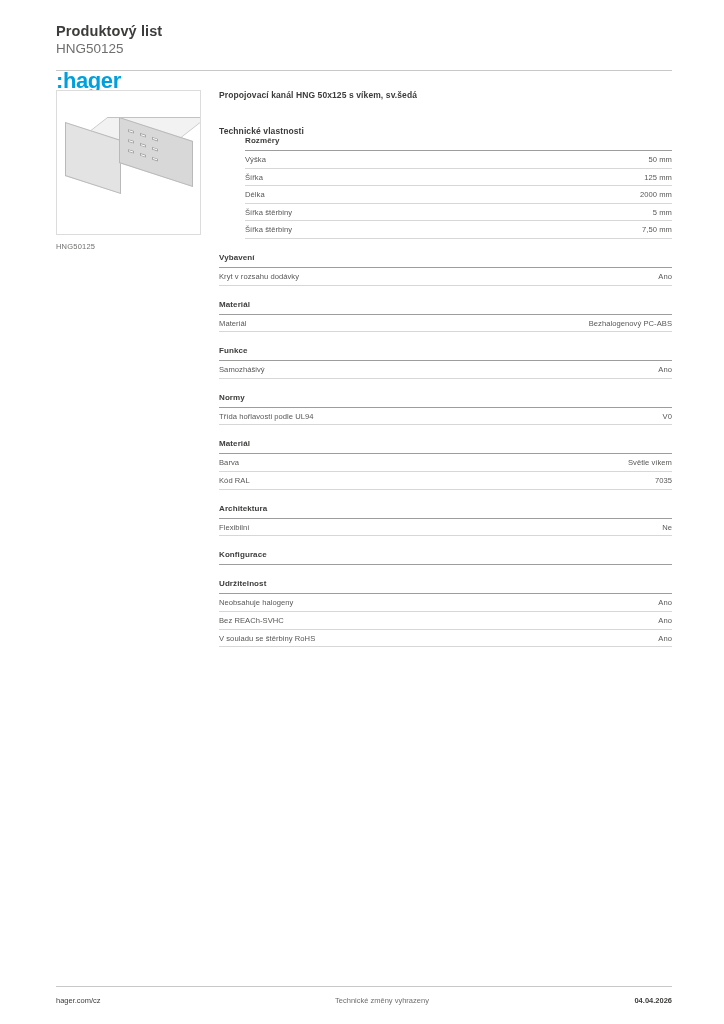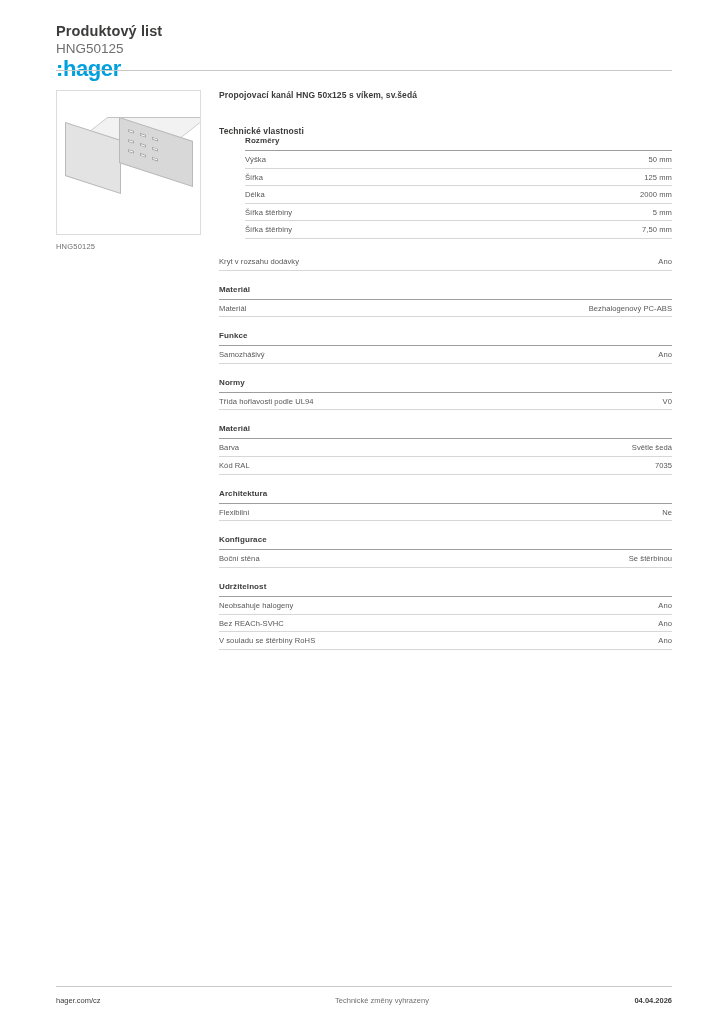--- a/index.html
+++ b/index.html
@@ -46,21 +46,21 @@
     color: #6f6f6e;
     line-height: 1.25;
     margin-top: 1px;
   }
   .brand {
     font-size: 22px;
     font-weight: bold;
     color: #00a0df;
     letter-spacing: -0.4px;
     line-height: 1;
-    margin-top: 0;
+    margin-top: 12px;
   }
   .header-rule {
     position: absolute;
     top: 70px;
     left: 56px;
     right: 52px;
     height: 1px;
     background: #c8c8c7;
   }
 
@@ -276,20 +276,21 @@
           <div class="row">
             <span class="label">Šířka štěrbiny</span>
             <span class="value">5 mm</span>
           </div>
           <div class="row">
             <span class="label">Šířka štěrbiny</span>
             <span class="value">7,50 mm</span>
           </div>
         </div>
         <div class="group">
+          <div class="group-title">Vybavení</div>
           <div class="row">
             <span class="label">Kryt v rozsahu dodávky</span>
             <span class="value">Ano</span>
           </div>
         </div>
         <div class="group">
           <div class="group-title">Materiál</div>
           <div class="row">
             <span class="label">Materiál</span>
             <span class="value">Bezhalogenový PC-ABS</span>
@@ -306,40 +307,36 @@
           <div class="group-title">Normy</div>
           <div class="row">
             <span class="label">Třída hořlavosti podle UL94</span>
             <span class="value">V0</span>
           </div>
         </div>
         <div class="group">
           <div class="group-title">Materiál</div>
           <div class="row">
             <span class="label">Barva</span>
-            <span class="value">Světle šedá</span>
+            <span class="value">Světle víkem</span>
           </div>
           <div class="row">
             <span class="label">Kód RAL</span>
             <span class="value">7035</span>
           </div>
         </div>
         <div class="group">
           <div class="group-title">Architektura</div>
           <div class="row">
             <span class="label">Flexibilní</span>
             <span class="value">Ne</span>
           </div>
         </div>
         <div class="group">
           <div class="group-title">Konfigurace</div>
-          <div class="row">
-            <span class="label">Boční stěna</span>
-            <span class="value">Se štěrbinou</span>
-          </div>
         </div>
         <div class="group">
           <div class="group-title">Udržitelnost</div>
           <div class="row">
             <span class="label">Neobsahuje halogeny</span>
             <span class="value">Ano</span>
           </div>
           <div class="row">
             <span class="label">Bez REACh-SVHC</span>
             <span class="value">Ano</span>

